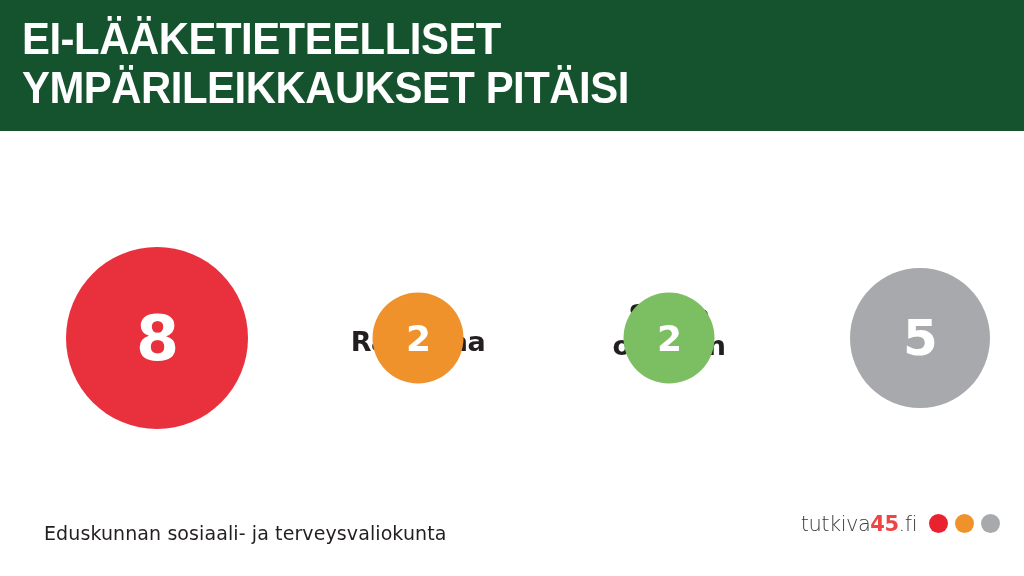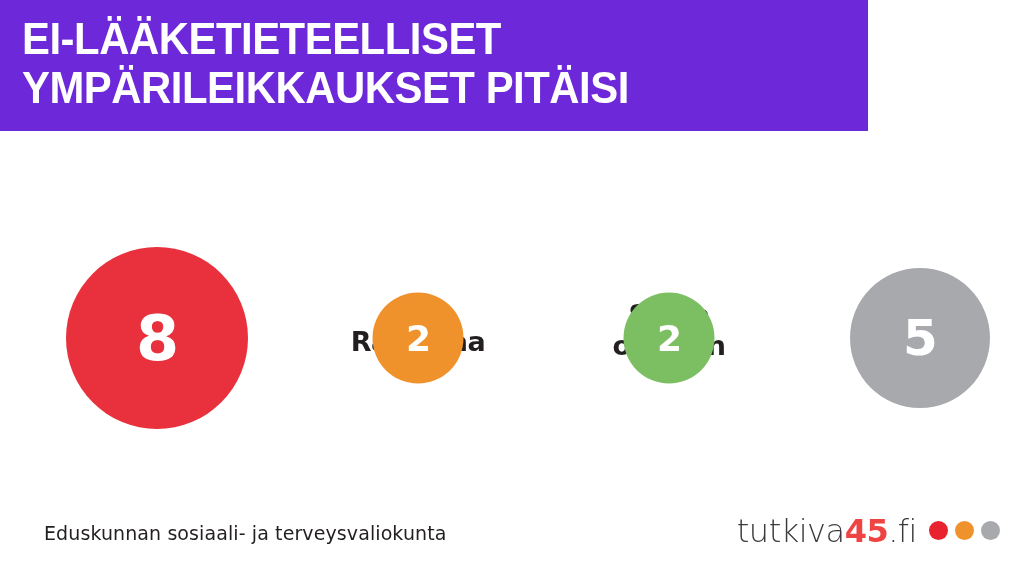--- a/index.html
+++ b/index.html
@@ -17,23 +17,23 @@
     height: 576px;
     background: #ffffff;
     overflow: hidden;
   }
 
   
   .header-band {
     position: absolute;
     left: 0;
     top: 0;
-    width: 868px;
+    width: 1024px;
     height: 131px;
-    background: #6d28d9;
+    background: #14532d;
   }
   .header-title {
     position: absolute;
     left: 22px;
     top: 14px;
     width: 960px;
     color: #ffffff;
     font-family: "Liberation Sans Narrow", "Liberation Sans", sans-serif;
     font-weight: bold;
     font-size: 45px;
@@ -127,21 +127,21 @@
     position: absolute;
     right: 24px;
     top: 27px;
     display: flex;
     align-items: center;
     gap: 10px;
   }
   .logo-text {
     color: #231f20;
     font-family: "DejaVu Sans", sans-serif;
-    font-size: 32px;
+    font-size: 21px;
     letter-spacing: -0.5px;
     display: flex;
     align-items: baseline;
   }
   .logo-light { font-weight: 300; color: #3a3a3c; }
   .logo-bold  { font-weight: bold; color: #ef4444; }
   .logo-dots {
     display: flex;
     align-items: center;
     gap: 7px;

